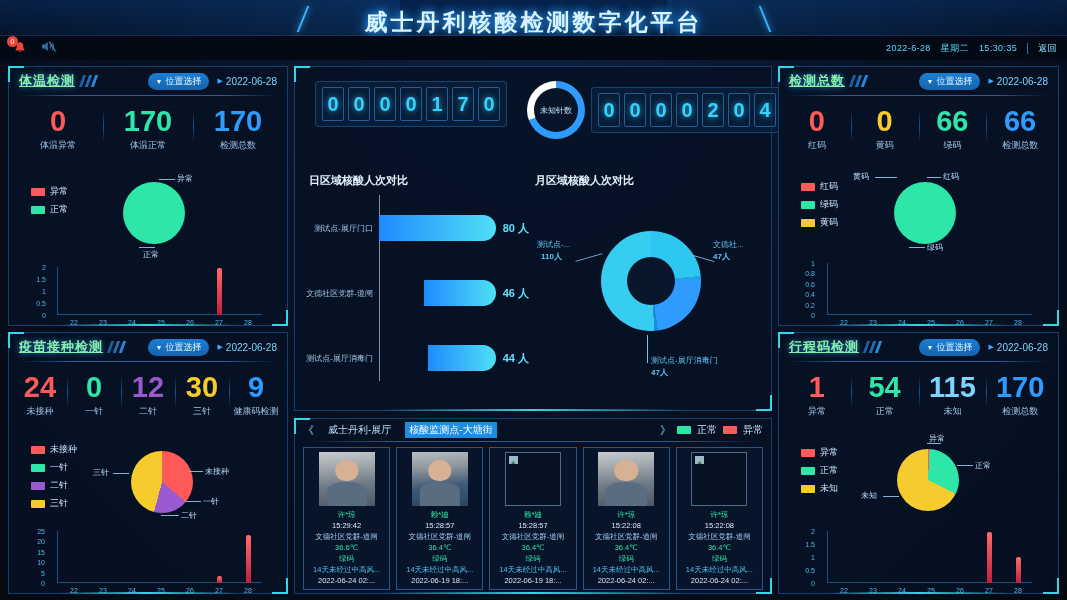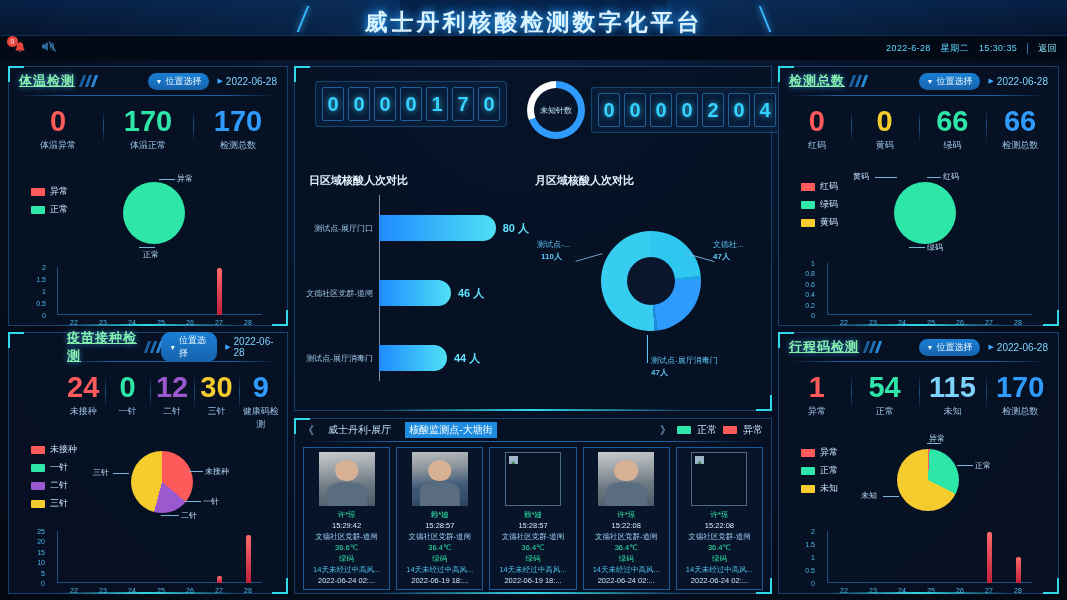--- a/index.html
+++ b/index.html
@@ -114,21 +114,21 @@
      border:1px solid #13456f; border-radius:3px; padding:5px 6px; margin-left:6px; }
   .digit { width:22px; height:34px; border:1px solid #1f5f96; border-radius:2px;
      background:linear-gradient(180deg,#0a2murray,#0a1f3c); display:flex;
      align-items:center; justify-content:center;
      font-size:20px; font-weight:bold; color:#35d2ff; text-shadow:0 0 6px rgba(53,210,255,.8);
      font-family:"Liberation Sans",sans-serif; }
 
   
   .hbar-title { font-size:11px; font-weight:bold; color:#e6f4ff; }
   .hbar-axis { position:absolute; width:1px; background:#7d8ea6; }
-  .hbar-row { position:absolute; display:flex; align-items:center; }
+  .hbar-row { position:absolute; display:flex; align-items:center;justify-content:flex-end; }
   .hbar-label { position:absolute; right:100%; margin-right:6px; font-size:8px; color:#9fc8e8;
      white-space:nowrap; }
   .hbar-fill { height:100%; border-radius:0 16px 16px 0;
      background:linear-gradient(90deg,#1f8bff,#4fe0f5); }
   .hbar-val { margin-left:7px; font-size:11px; font-weight:bold; color:#5fe3ff; white-space:nowrap; }
 
   
   .tabbar { display:flex; align-items:center; height:22px; padding:0 8px; gap:10px; font-size:10px; }
   .arrowbtn { color:#9fd7ff; cursor:pointer; font-size:11px; }
   .tab { padding:1px 4px; color:#bcdcf7; cursor:pointer; white-space:nowrap; }
@@ -427,21 +427,21 @@
         <span class="xtick" style="left:46px;">23</span>
         <span class="xtick" style="left:75px;">24</span>
         <span class="xtick" style="left:104px;">25</span>
         <span class="xtick" style="left:133px;">26</span>
         <span class="xtick" style="left:162px;">27</span>
         <span class="xtick" style="left:191px;">28</span>
       </div>
     </div>
   </div>
 
-  <div class="panel" style="left:8px; top:332px; width:280px; height:262px;padding-left:48px;">
+  <div class="panel" style="left:8px; top:332px; width:280px; height:262px;">
     <div class="panel-glow-b"></div>
     <div class="p-head">
       <span class="p-title">疫苗接种检测</span>
       <span class="p-slashes">
           <i></i>
           <i></i>
           <i></i>
         </span>
       <span class="loc-btn">
         <span class="chev">▼</span>

